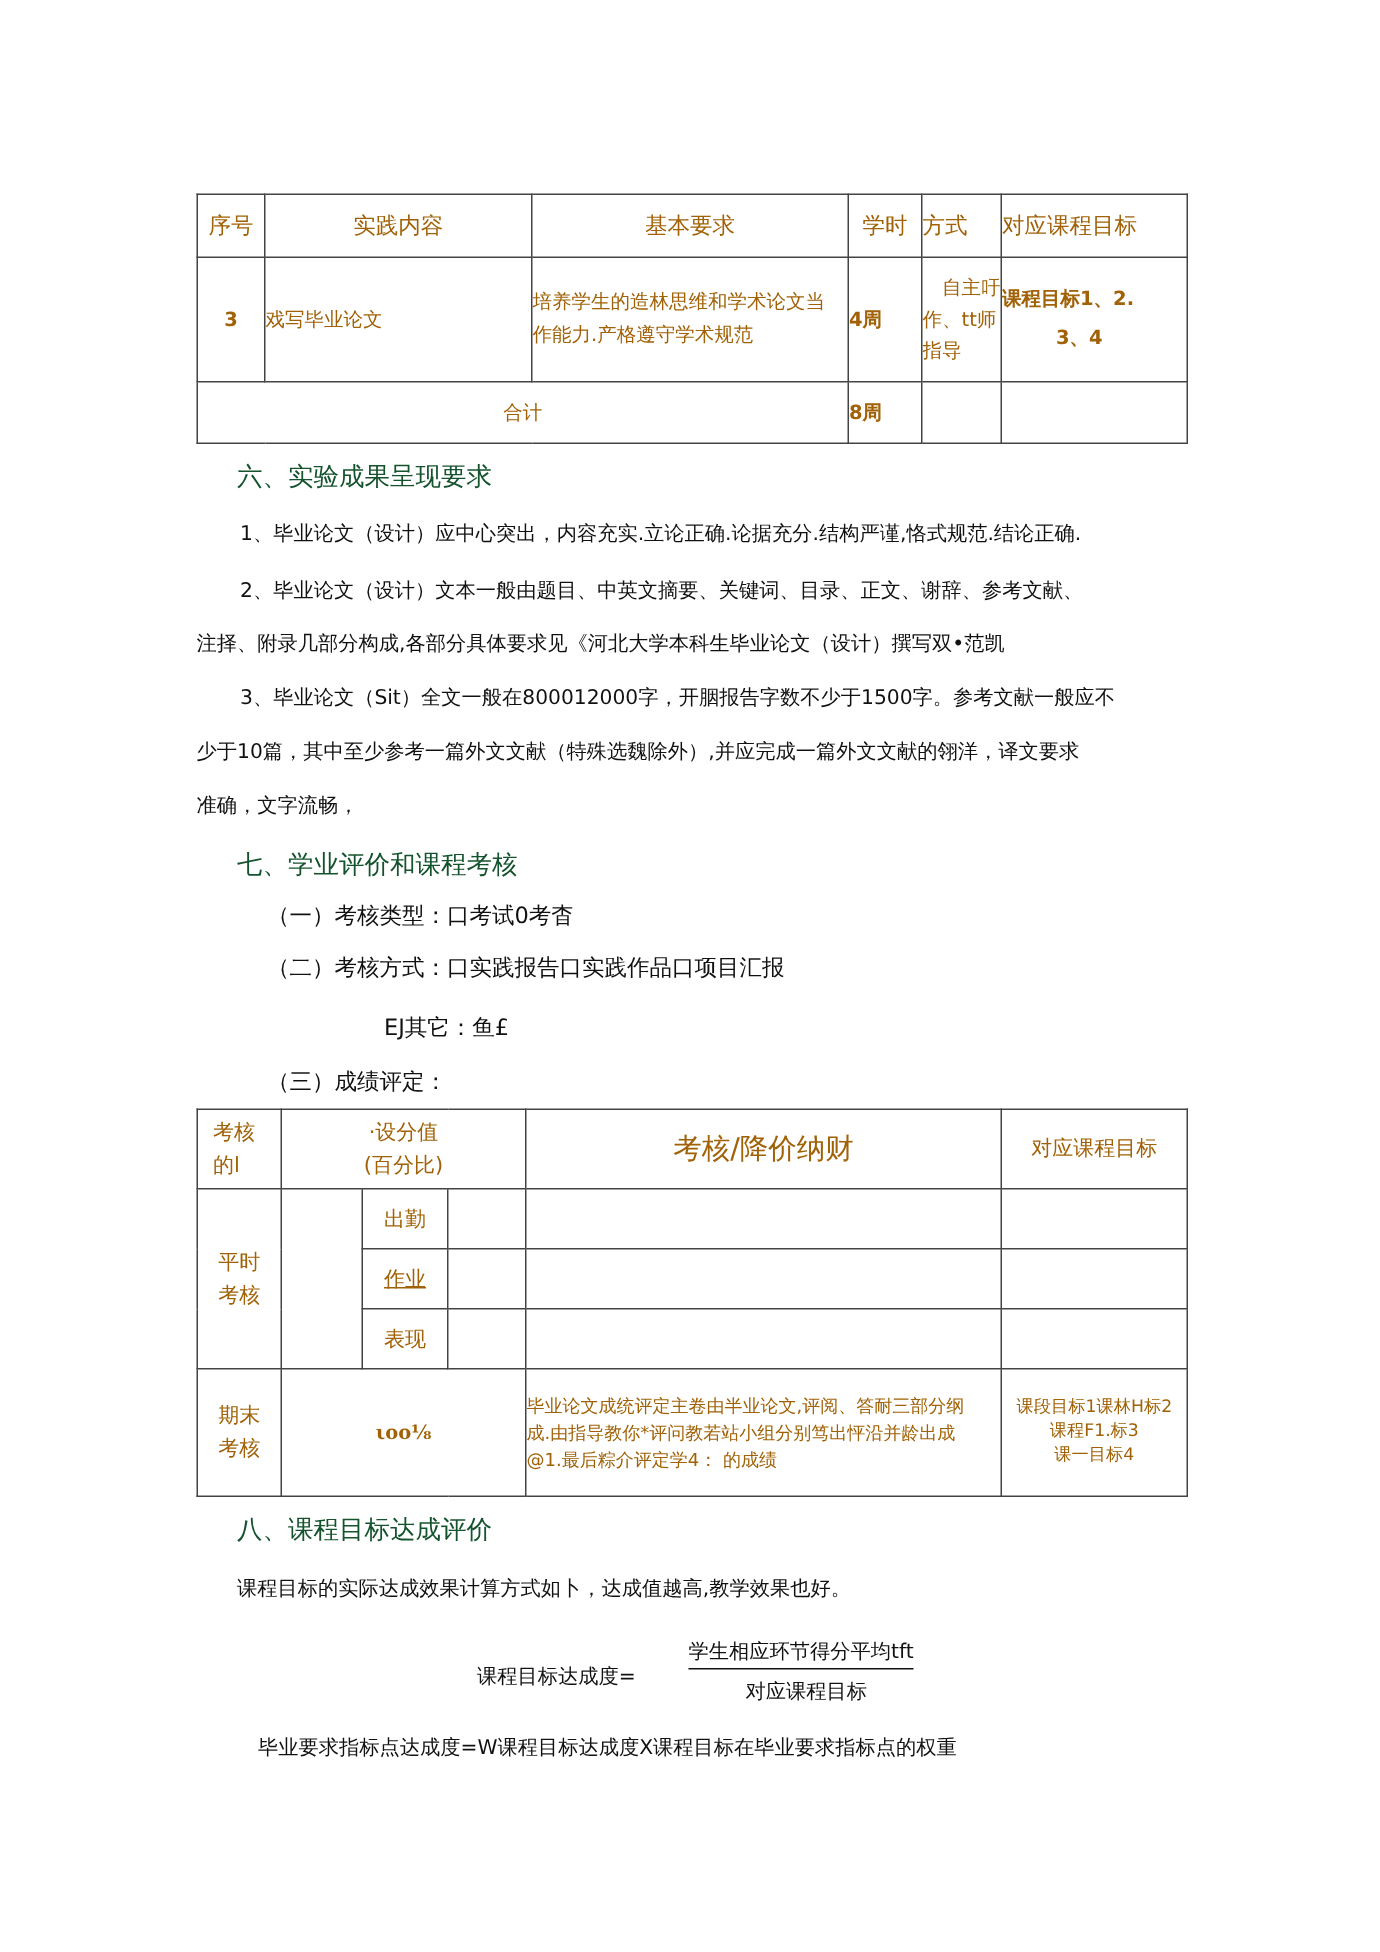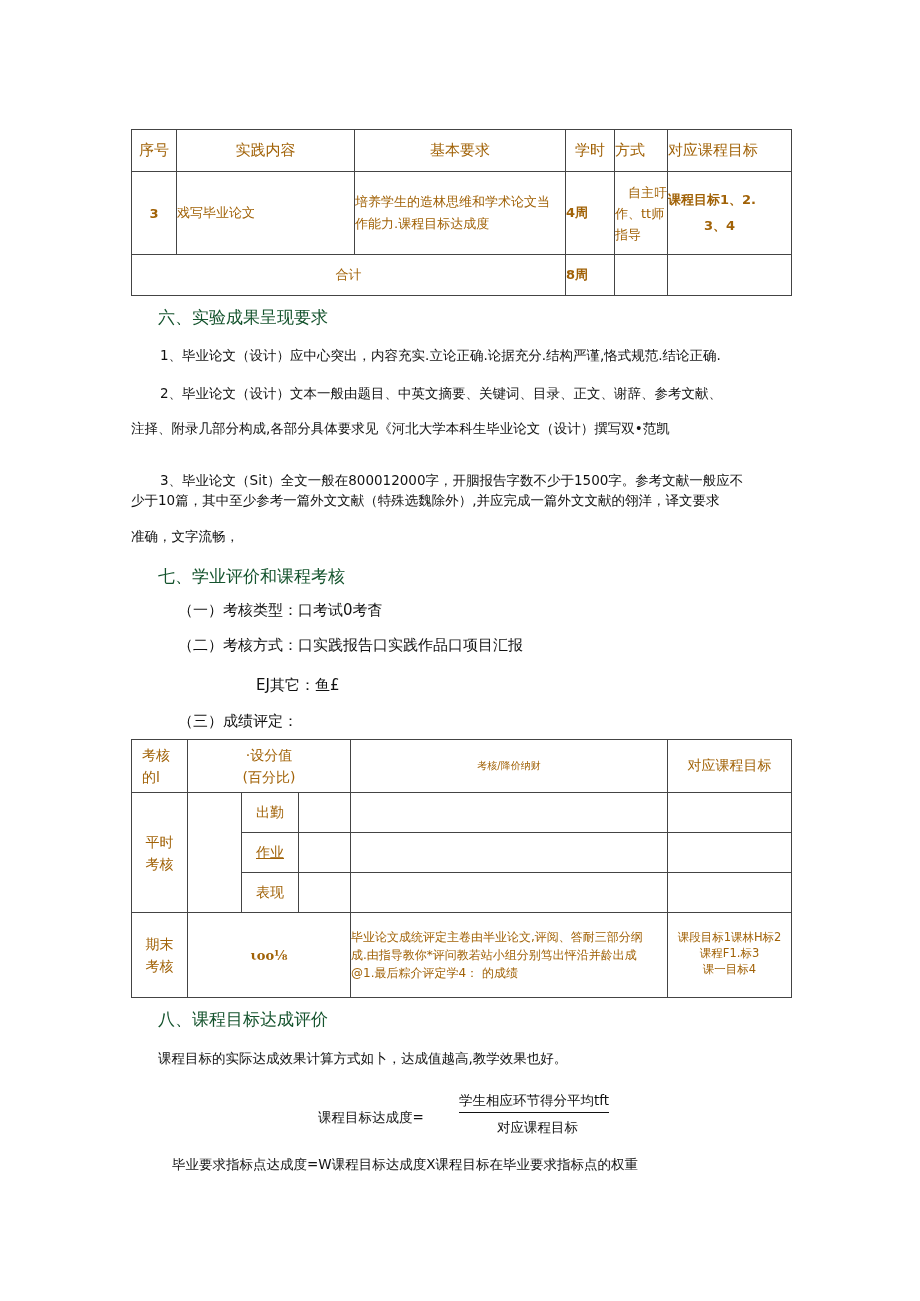--- a/index.html
+++ b/index.html
@@ -35,21 +35,21 @@
     <td class="c hdr">基本要求</td>
     <td class="c hdr">学时</td>
     <td class="hdr">方式</td>
     <td class="hdr">对应课程目标</td>
   </tr>
   <tr style="height:83px">
     <td class="c b">3</td>
     <td>戏写毕业论文</td>
     <td style="line-height:22px;">
       <div>培养学生的造林思维和学术论文当</div>
-      <div>作能力.课程目标达成度</div>
+      <div>作能力.产格遵守学术规范</div>
     </td>
     <td class="b">4周</td>
     <td style="line-height:21px;">
       <div style="text-align:right">自主吁</div>
       <div>作、tt师</div>
       <div>指导</div>
     </td>
     <td style="line-height:26px;">
       <div class="b">课程目标1、2.</div>
       <div class="b" style="padding-left:36px">3、4</div>
@@ -61,21 +61,21 @@
     <td></td>
     <td></td>
   </tr>
 </tbody>
   </table>
 
 <div class="abs sec" style="left:158px; top:306px;">六、实验成果呈现要求</div>
 <div class="abs para" style="left:160px; top:347px;"><span class="ser b"></span><span>1、毕业论文（设计）应中心突出，内容充实.立论正确.论据充分.结构严谨,恪式规范.结论正确.</span></div>
 <div class="abs para" style="left:160px; top:385px;">2、毕业论文（设计）文本一般由题目、中英文摘要、关键词、目录、正文、谢辞、参考文献、</div>
 <div class="abs para" style="left:131px; top:420px;">注择、附录几部分构成,各部分具体要求见《河北大学本科生毕业论文（设计）撰写双•范凯</div>
-<div class="abs para" style="left:160px; top:456px;margin-top:16px;">3、毕业论文（Sit）全文一般在800012000字，开胭报告字数不少于1500字。参考文献一般应不</div>
+<div class="abs para" style="left:160px; top:456px;">3、毕业论文（Sit）全文一般在800012000字，开胭报告字数不少于1500字。参考文献一般应不</div>
 <div class="abs para" style="left:131px; top:492px;">少于10篇，其中至少参考一篇外文文献（特殊选魏除外）,并应完成一篇外文文献的翎洋，译文要求</div>
 <div class="abs para" style="left:131px; top:528px;">准确，文字流畅，</div>
 
 <div class="abs sec" style="left:158px; top:565px;">七、学业评价和课程考核</div>
 <div class="abs para" style="left:178px; top:601px; font-size:15px;">（一）考核类型：口考试0考杳</div>
 <div class="abs para" style="left:178px; top:636px; font-size:15px;">（二）考核方式：口实践报告口实践作品口项目汇报</div>
 <div class="abs para" style="left:256px; top:676px; font-size:15px;">EJ其它：鱼£</div>
 <div class="abs para" style="left:178px; top:712px; font-size:15px;">（三）成绩评定：</div>
 
 <table style="left:131px; top:739px; width:660px;">
@@ -90,21 +90,21 @@
   <tbody>
       <tr style="height:53px">
     <td style="padding-left:10px; line-height:22px; font-size:14px;">
       <div>考核</div>
       <div>的l</div>
     </td>
     <td colspan="3" class="c" style="line-height:22px; font-size:14px;">
       <div>·设分值</div>
       <div>(百分比)</div>
     </td>
-    <td class="c" style="font-size:10px;">考核/降价纳财</td>
+    <td class="c" style="font-size:19px;">考核/降价纳财</td>
     <td class="c" style="font-size:14px;">对应课程目标</td>
   </tr>
   <tr style="height:40px">
     <td rowspan="3" class="c" style="line-height:22px; font-size:14px;">
       <div>平时</div>
       <div>考核</div>
     </td>
     <td rowspan="3"></td>
     <td class="c" style="font-size:14px;">出勤</td>
     <td></td>

